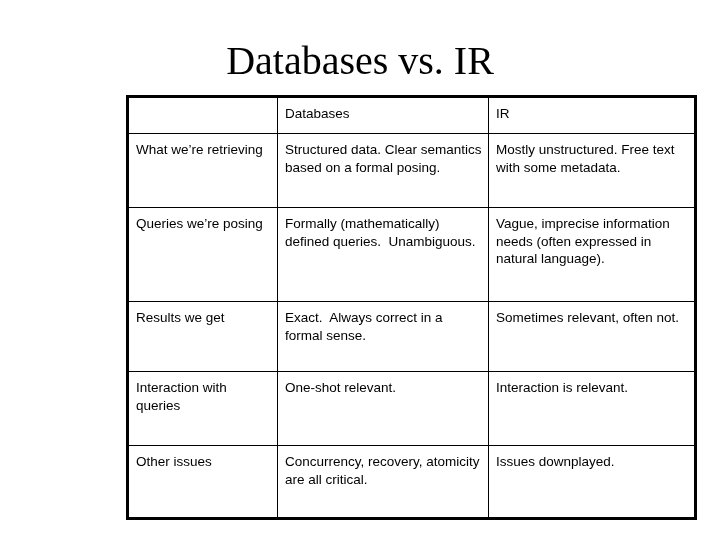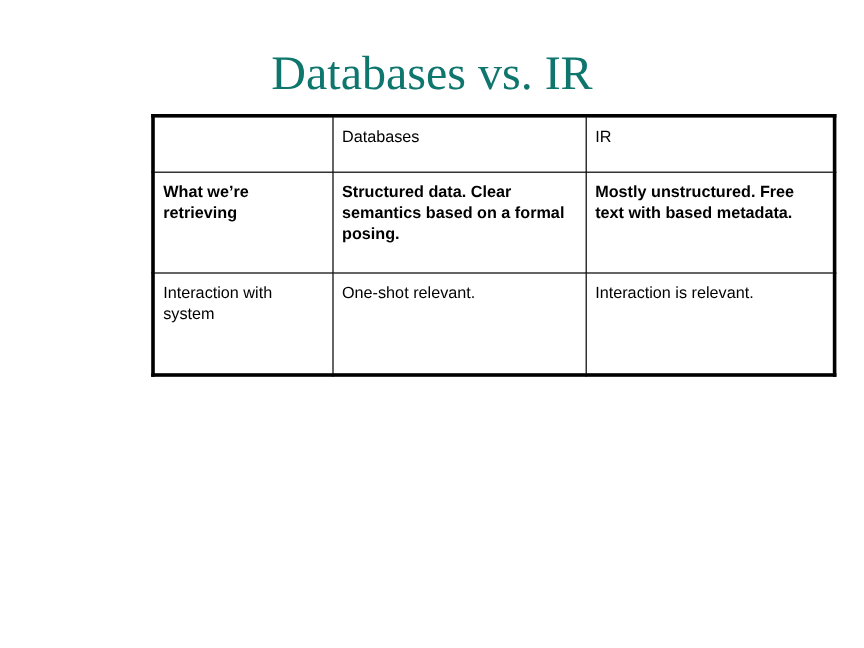--- a/index.html
+++ b/index.html
@@ -24,21 +24,21 @@
   .slide-title {
     position: absolute;
     left: 0;
     top: 38px;
     width: 720px;
     text-align: center;
     font-family: "Liberation Serif", serif;
     font-size: 40px;
     line-height: 46px;
     font-weight: normal;
-    color: #0f766e;
+    color: #000000;
     letter-spacing: 0px;
     white-space: nowrap;
   }
 
   .table-wrap {
     position: absolute;
     left: 126px;
     top: 95px;
     width: 568px;
   }
@@ -51,31 +51,31 @@
     background: #ffffff;
   }
 
   table.compare col.c1 { width: 150px; }
   table.compare col.c2 { width: 211px; }
   table.compare col.c3 { width: 207px; }
 
   table.compare td {
     border: 1px solid #000000;
     vertical-align: top;
-    padding: 7px 6px 18px 7px;
+    padding: 7px 6px 8px 7px;
     font-family: "Liberation Sans", sans-serif;
     font-size: 13.5px;
     line-height: 17.5px;
     color: #000000;
     white-space: pre-wrap;
     word-wrap: break-word;
   }
 
   tr.header-row td { height: 20px; }
-  tr.r1 td { height: 58px; font-weight: bold; }
+  tr.r1 td { height: 58px; }
   tr.r2 td { height: 78px; }
   tr.r3 td { height: 54px; }
   tr.r4 td { height: 58px; }
   tr.r5 td { height: 56px; }
 
   td.empty-cell { padding: 0; }
 </style>
 </head>
 <body>
 
@@ -93,28 +93,43 @@
       <tbody>
         <tr class="header-row">
           <td class="empty-cell"></td>
           <td>Databases</td>
           <td>IR</td>
         </tr>
 
         <tr class="r1">
           <td>What we’re retrieving</td>
           <td>Structured data. Clear semantics based on a formal posing.</td>
-          <td>Mostly unstructured. Free text with based metadata.</td>
+          <td>Mostly unstructured. Free text with some metadata.</td>
         </tr>
 
+        <tr class="r2">
+          <td>Queries we’re posing</td>
+          <td>Formally (mathematically) defined queries.  Unambiguous.</td>
+          <td>Vague, imprecise information needs (often expressed in natural language).</td>
+        </tr>
 
+        <tr class="r3">
+          <td>Results we get</td>
+          <td>Exact.  Always correct in a formal sense.</td>
+          <td>Sometimes relevant, often not.</td>
+        </tr>
 
         <tr class="r4">
-          <td>Interaction with system</td>
+          <td>Interaction with queries</td>
           <td>One-shot relevant.</td>
           <td>Interaction is relevant.</td>
         </tr>
 
+        <tr class="r5">
+          <td>Other issues</td>
+          <td>Concurrency, recovery, atomicity are all critical.</td>
+          <td>Issues downplayed.</td>
+        </tr>
       </tbody>
     </table>
   </div>
 
 </div>
 
 </body></html>

